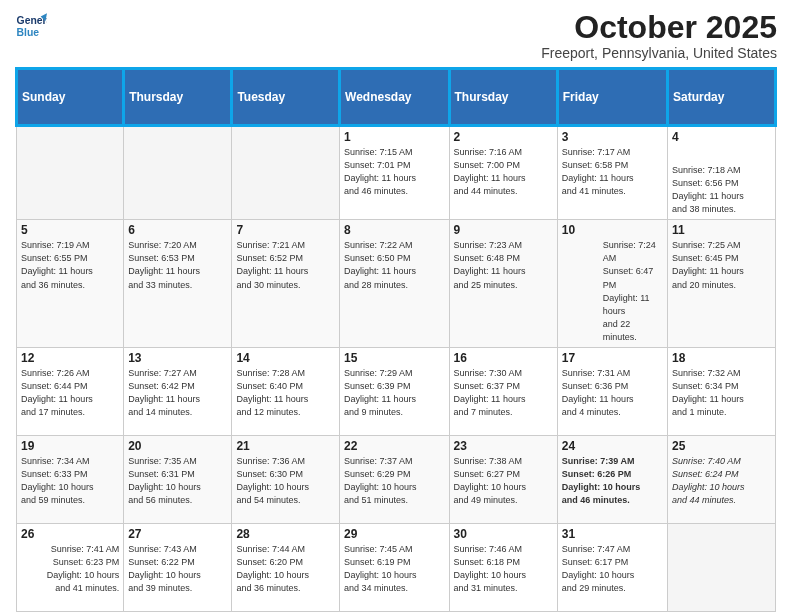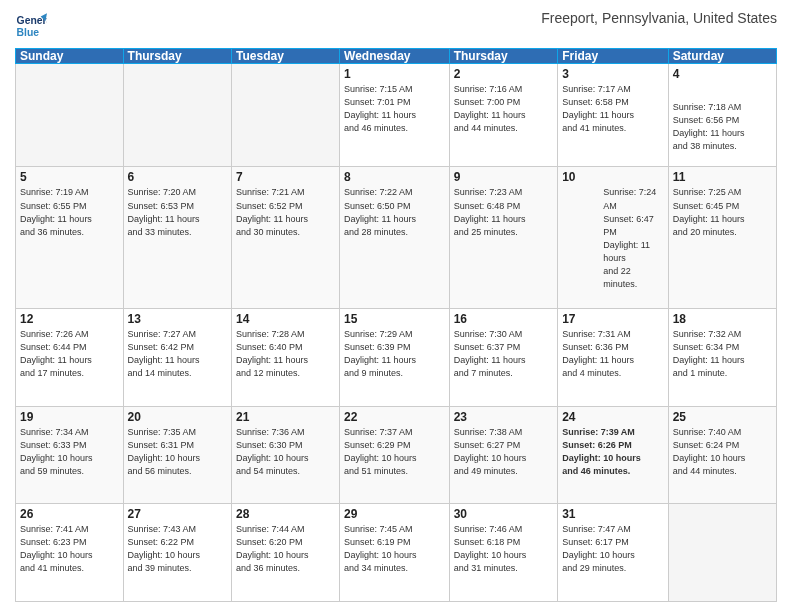--- a/index.html
+++ b/index.html
@@ -48,23 +48,23 @@
     .calendar {
       width: 100%;
       border-collapse: collapse;
       flex: 1;
     }
     .calendar th {
       background-color: #2e6db4;
       color: #fff;
       font-size: 12px;
       font-weight: bold;
-      padding: 0 4px;
+      padding: 20px 4px;
       text-align: left;
-      border: 1px solid #0ea5e9;
+      border: 3px solid #0ea5e9;
     }
     .calendar td {
       border: 1px solid #ccc;
       vertical-align: top;
       padding: 3px 4px;
       width: 113px;
       height: 88px;
       font-size: 9.5px;
       color: #333;
       background: #fff;
@@ -94,20 +94,21 @@
 <div class="page">
   <div class="header">
     <div class="logo">
       <svg class="logo-icon" viewBox="0 0 40 40" xmlns="http://www.w3.org/2000/svg">
         <text x="2" y="18" font-size="13" font-weight="bold" fill="#1a3a6b" font-family="Arial">General</text>
         <text x="2" y="32" font-size="13" font-weight="bold" fill="#2e86c1" font-family="Arial">Blue</text>
         <polygon points="32,8 40,4 38,14" fill="#2e86c1"></polygon>
       </svg>
     </div>
     <div class="title-block">
+      <div class="month-title">October 2025</div>
       <div class="subtitle">Freeport, Pennsylvania, United States</div>
     </div>
   </div>
 
   <table class="calendar">
     <thead>
       <tr>
       <th>Sunday</th>
           <th>Thursday</th>
           <th>Tuesday</th>
@@ -291,30 +292,30 @@
           </td>
           <td>
             <span class="day-num">24</span>
             <div class="day-info" style="white-space: pre-line; font-weight: bold;">Sunrise: 7:39 AM
 Sunset: 6:26 PM
 Daylight: 10 hours
 and 46 minutes.</div>
           </td>
           <td>
             <span class="day-num">25</span>
-            <div class="day-info" style="white-space: pre-line;">Sunrise: 7:40 AM
+            <div class="day-info" style="white-space: pre-line; font-style: italic;">Sunrise: 7:40 AM
 Sunset: 6:24 PM
 Daylight: 10 hours
 and 44 minutes.</div>
           </td>
         </tr>
         <tr>
           <td>
             <span class="day-num">26</span>
-            <div class="day-info" style="white-space: pre-line;">Sunrise: 7:41 AM
+            <div class="day-info" style="white-space: pre-line; text-align: right;">Sunrise: 7:41 AM
 Sunset: 6:23 PM
 Daylight: 10 hours
 and 41 minutes.</div>
           </td>
           <td>
             <span class="day-num">27</span>
             <div class="day-info" style="white-space: pre-line;">Sunrise: 7:43 AM
 Sunset: 6:22 PM
 Daylight: 10 hours
 and 39 minutes.</div>

